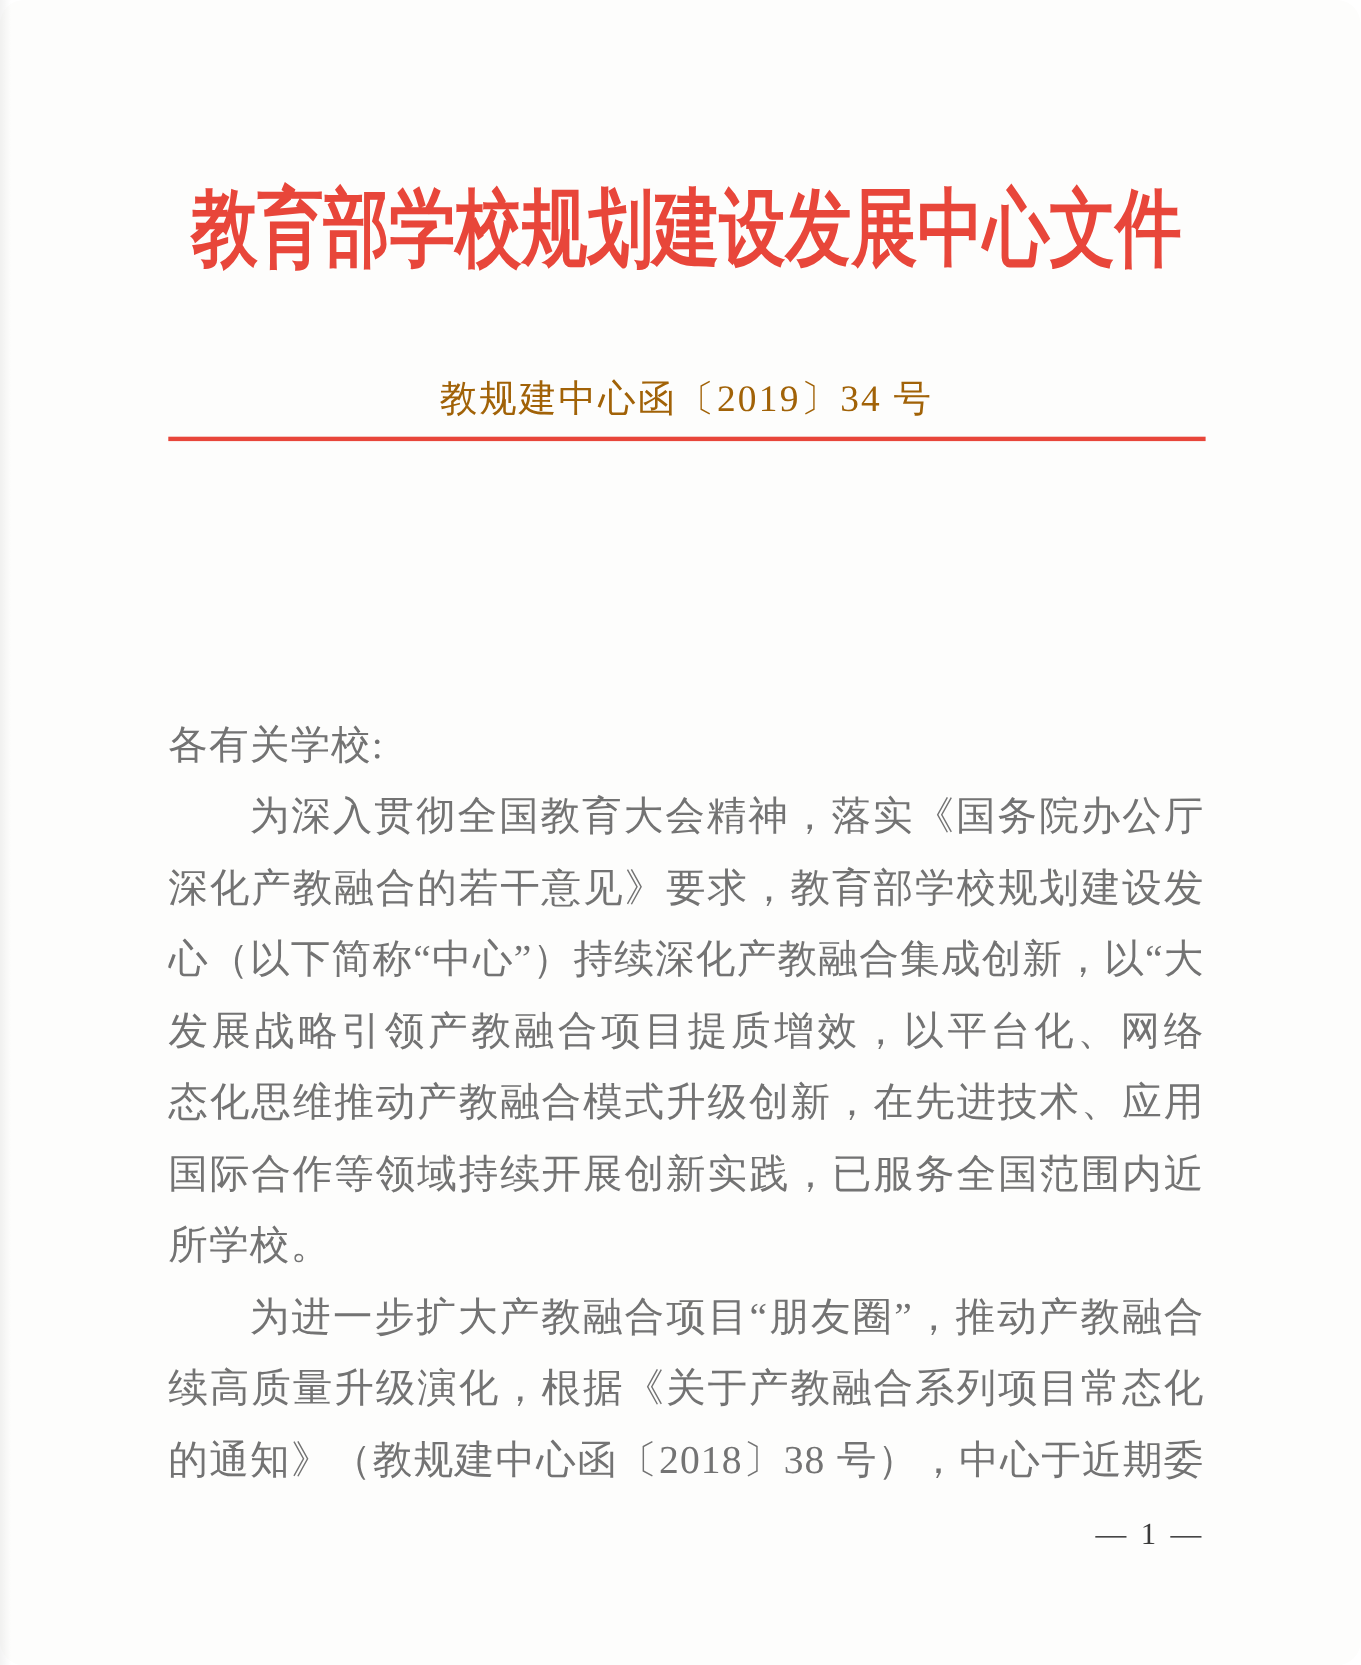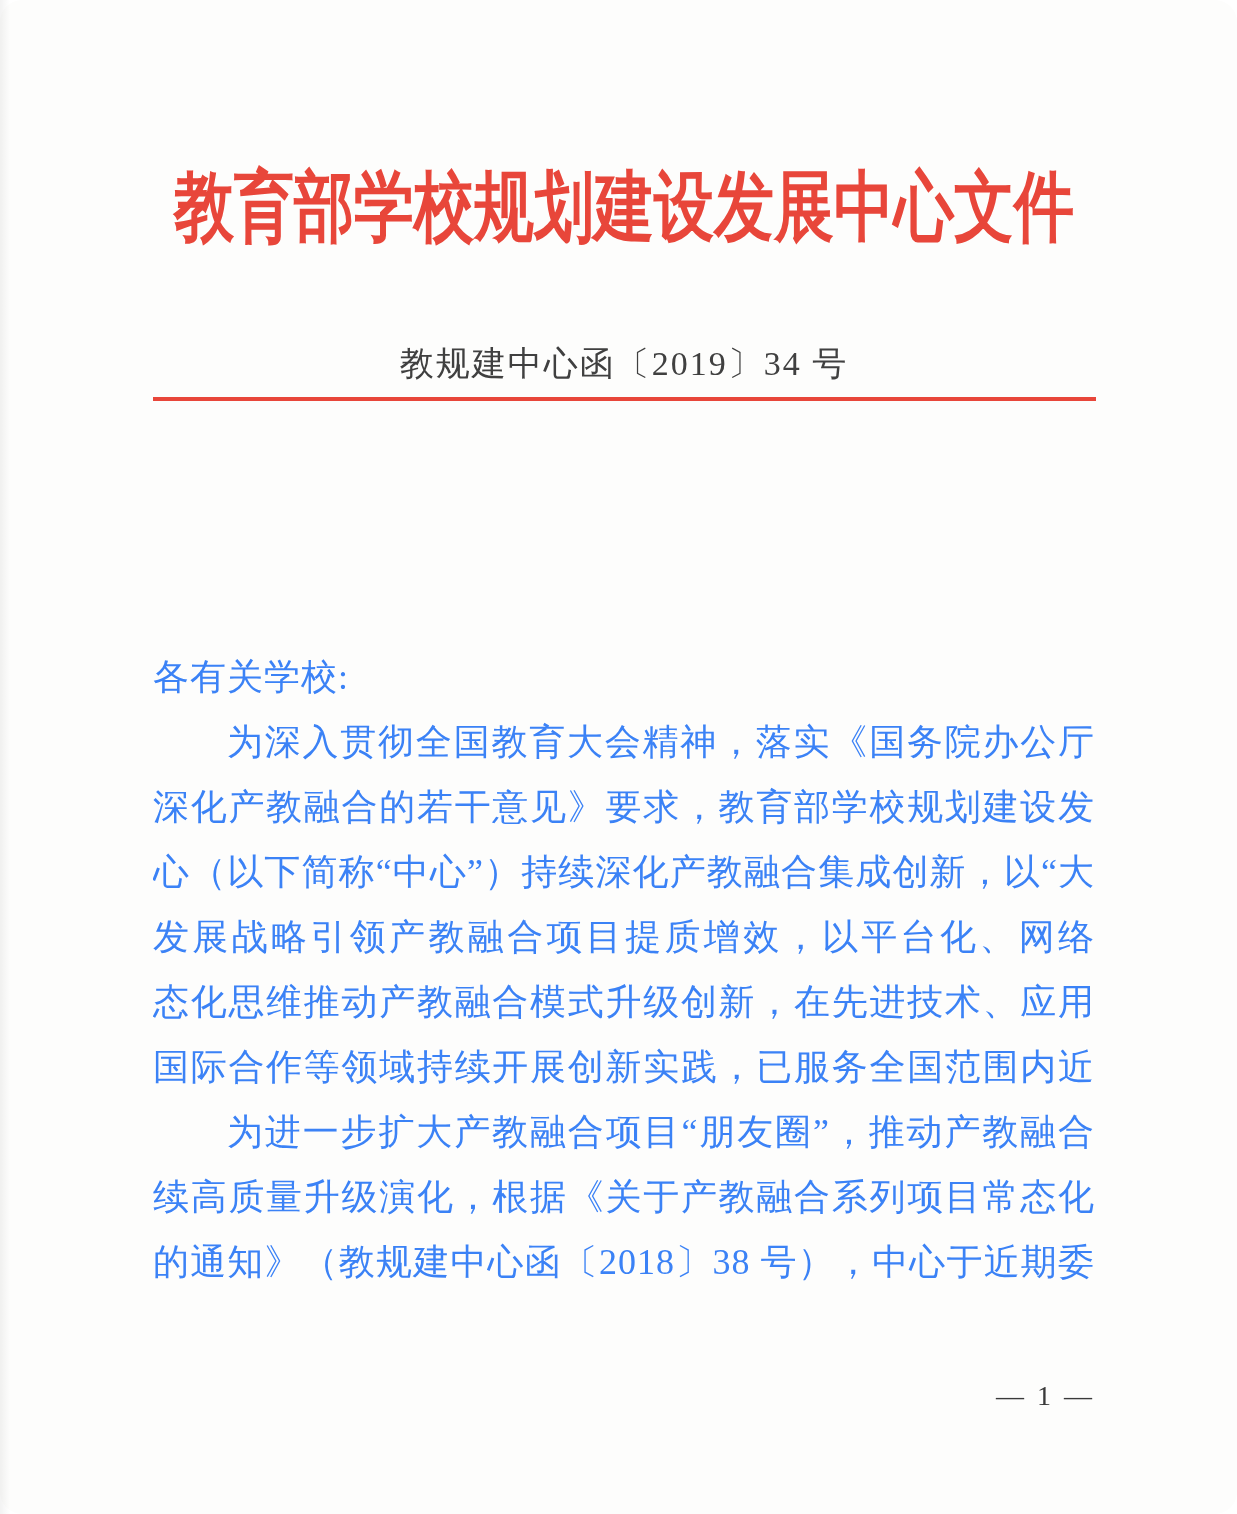--- a/index.html
+++ b/index.html
@@ -26,39 +26,39 @@
     font-size: 60px; font-weight: 900; line-height: 1.05;
     color: var(--accent-red, #e8463a);
     transform: scaleY(1.28); transform-origin: top center;
     letter-spacing: 0px;
     white-space: nowrap;
   }
   .doc-number {
     position: absolute; top: 340px; left: 153px; width: 942px;
     text-align: center;
     font-size: 34px; line-height: 48px;
-    color: #404040;
+    color: #a16207;
     letter-spacing: 2px;
   }
   .red-rule {
     position: absolute; top: 397px; left: 153px; width: 943px; height: 4px;
     background: var(--accent-red, #e8463a);
   }
   .title {
     position: absolute; top: 442px; left: 153px; width: 942px;
     text-align: center;
     font-weight: bold;
     font-size: 40px; line-height: 67px;
     color: #1d1d1d;
     letter-spacing: 1px;
   }
   .body-text {
     position: absolute; top: 645px; left: 153px; width: 942px;
     font-size: 36px;
-    color: #3b82f6;
+    color: #737373;
   }
   .line {
     height: 65px; line-height: 65px;
     white-space: nowrap; overflow: hidden;
     letter-spacing: 1px;
   }
   .line.fill {
     white-space: normal;
     text-align: justify;
     text-align-last: justify;
@@ -88,19 +88,20 @@
 
   <div class="body-text">
     <div class="line salutation">各有关学校:</div>
 
   <div class="line fill indent">为深入贯彻全国教育大会精神，落实《国务院办公厅关于</div>
       <div class="line fill">深化产教融合的若干意见》要求，教育部学校规划建设发展中</div>
       <div class="line fill">心（以下简称“中心”）持续深化产教融合集成创新，以“大平台+”</div>
       <div class="line fill">发展战略引领产教融合项目提质增效，以平台化、网络化、生</div>
       <div class="line fill">态化思维推动产教融合模式升级创新，在先进技术、应用文科、</div>
       <div class="line fill">国际合作等领域持续开展创新实践，已服务全国范围内近 300</div>
+      <div class="line">所学校。</div>
       <div class="line fill indent">为进一步扩大产教融合项目“朋友圈”，推动产教融合项目持</div>
       <div class="line fill">续高质量升级演化，根据《关于产教融合系列项目常态化申报</div>
       <div class="line fill">的通知》（教规建中心函〔2018〕38 号），中心于近期委托项目</div>
     </div>
 
   <div class="footer-page-number">— 1 —</div>
 </div>
 
 </body></html>

